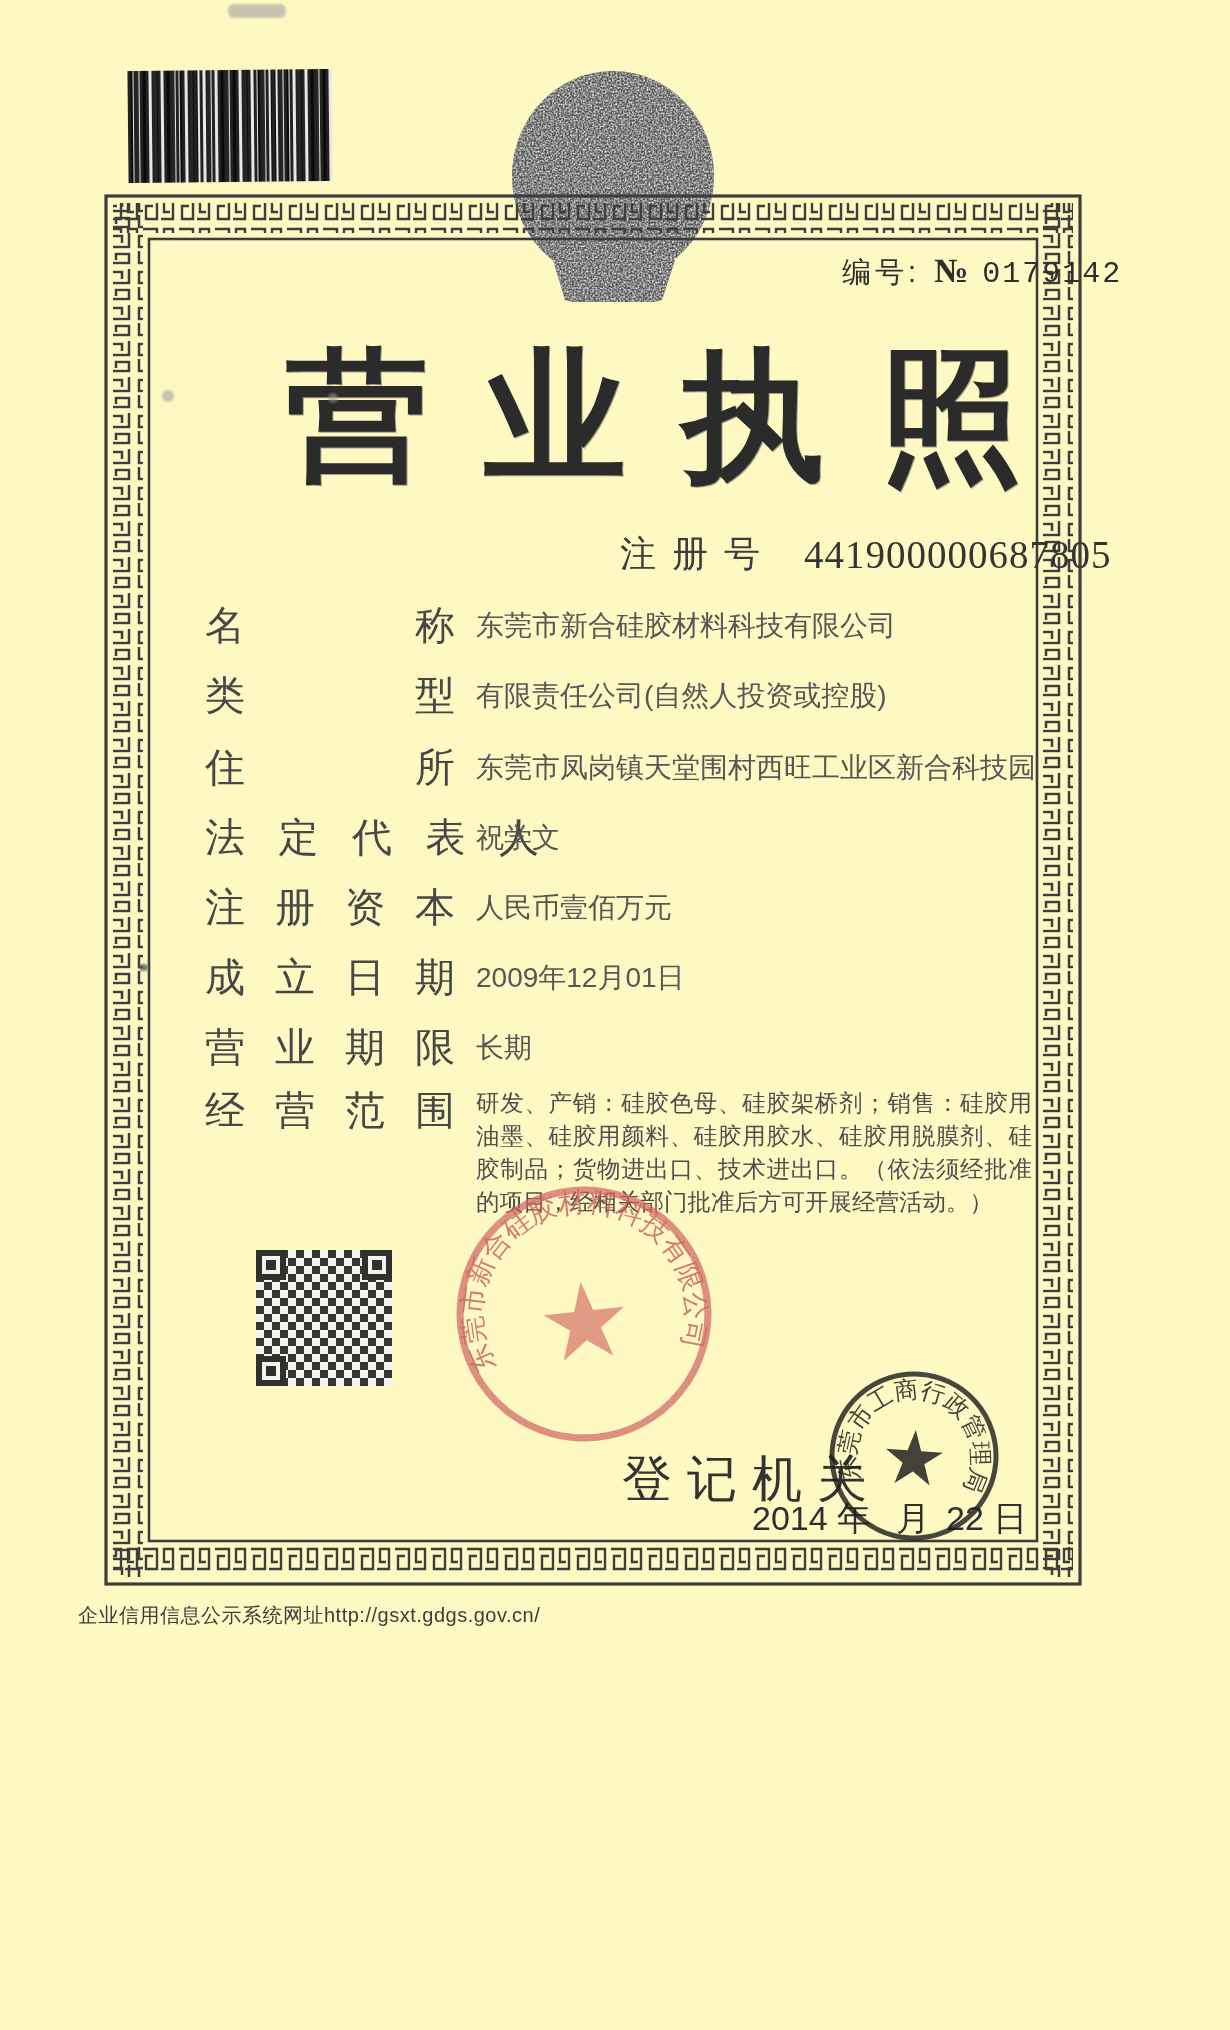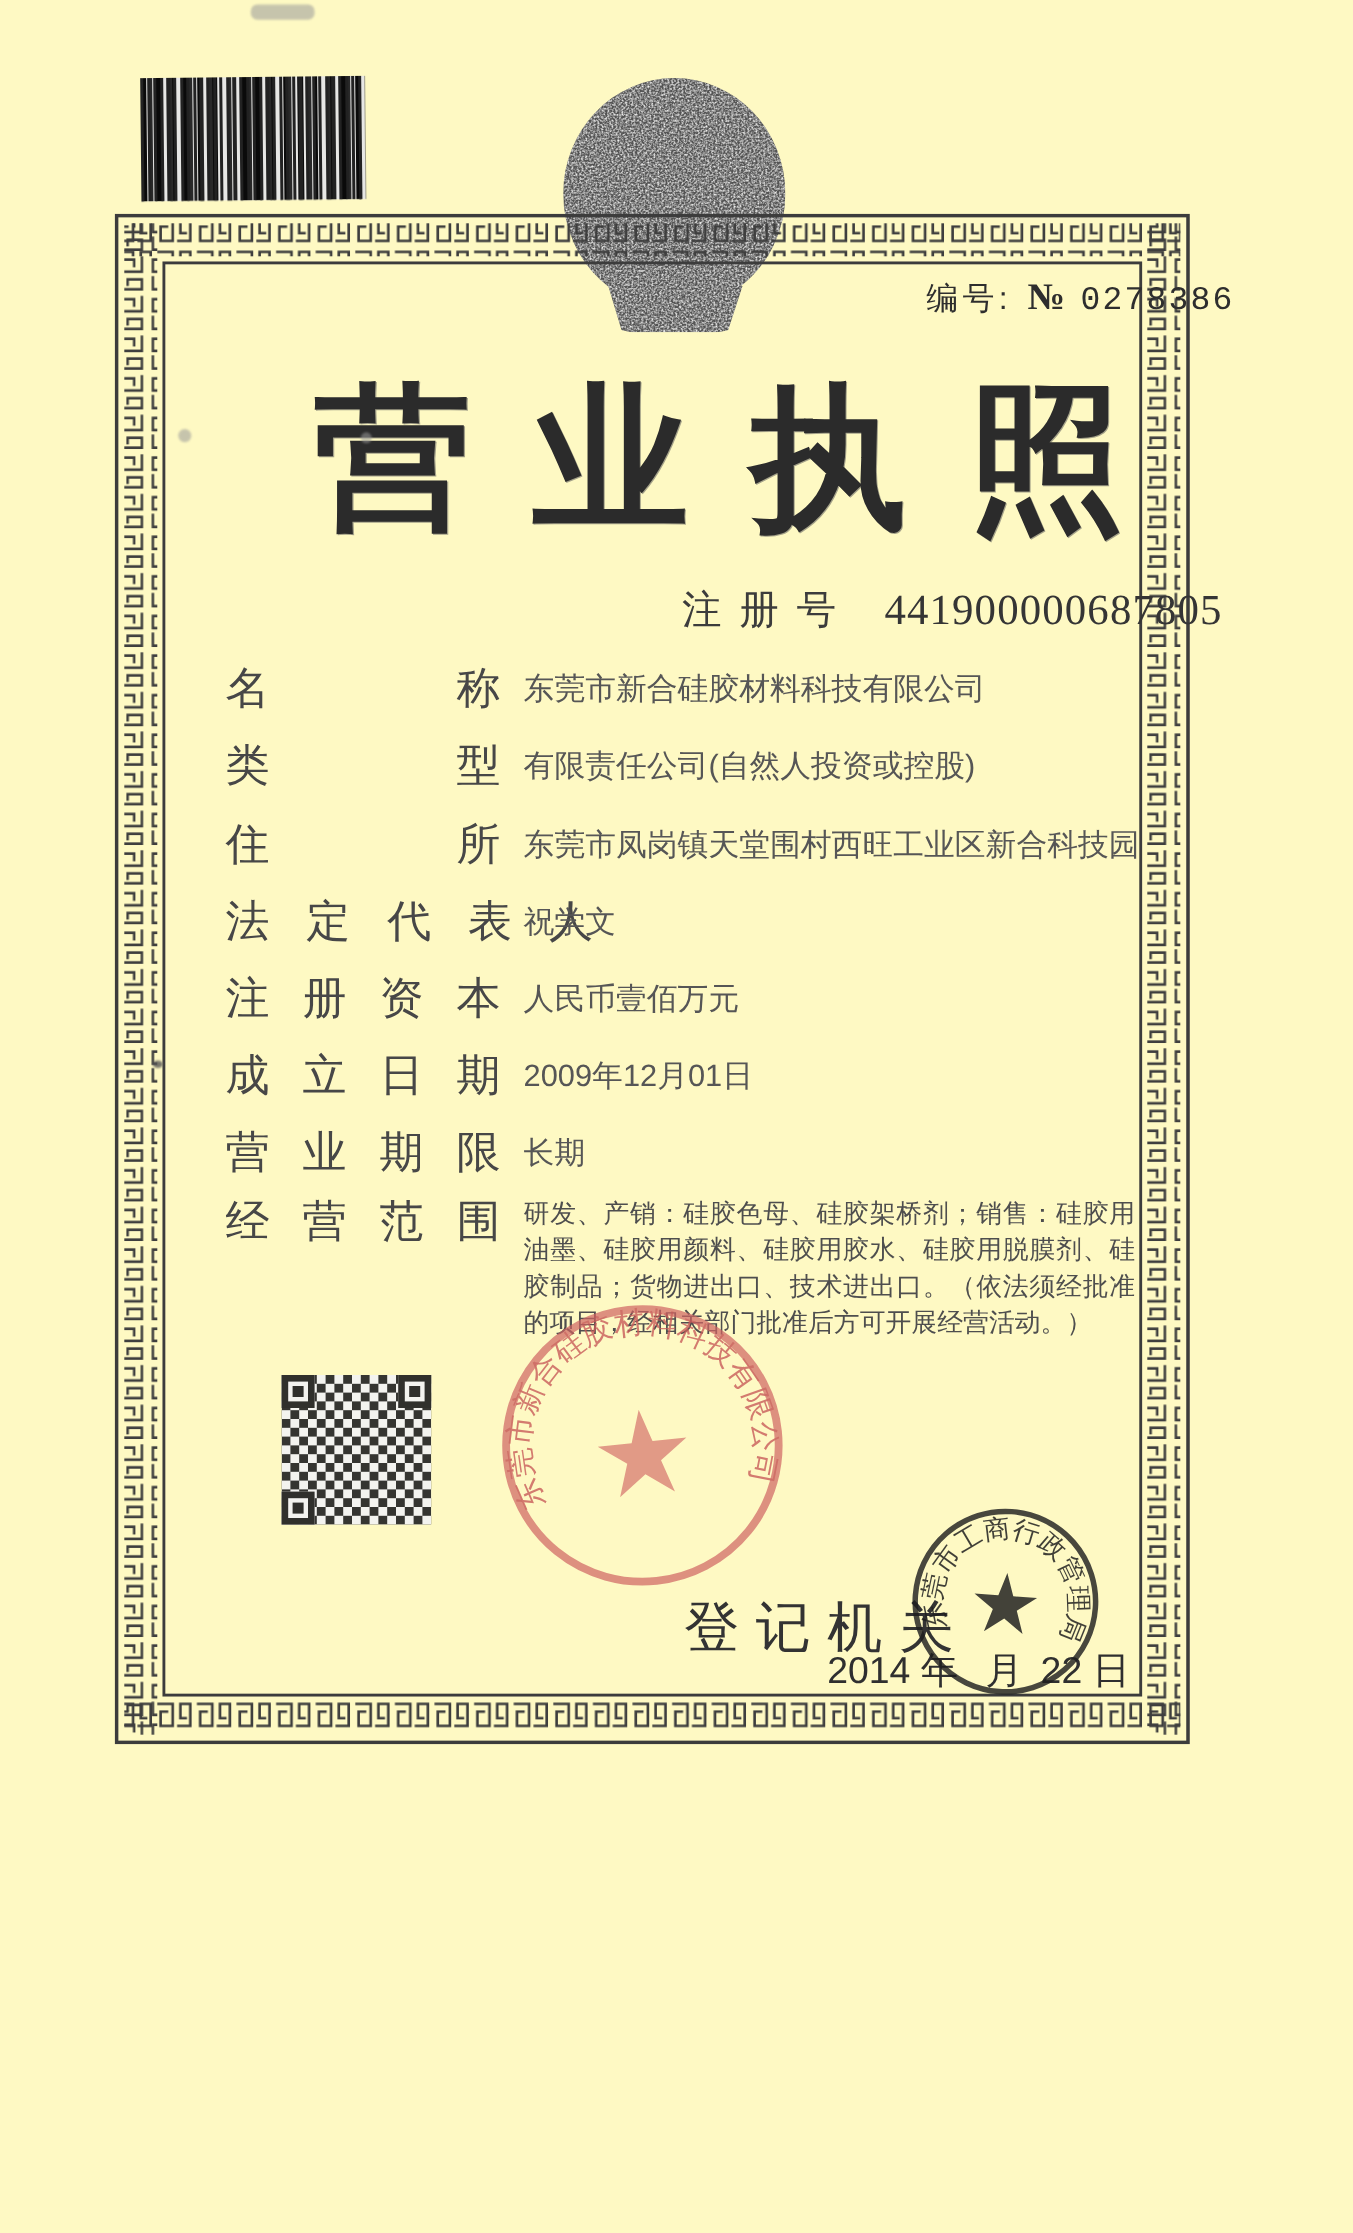--- a/index.html
+++ b/index.html
@@ -124,21 +124,21 @@
     <rect x="45" y="45" width="888" height="1302" fill="none" stroke="#3c3c3c" stroke-width="2.6"></rect>
     <rect x="9" y="9" width="960" height="30" fill="url(#pm-h)"></rect>
     <rect x="9" y="1353" width="960" height="30" fill="url(#pm-h)"></rect>
     <rect x="9" y="9" width="30" height="1374" fill="url(#pm-v)"></rect>
     <rect x="939" y="9" width="30" height="1374" fill="url(#pm-v)"></rect>
   </svg>
 
   <div class="abs serial">
     <span class="lbl">编号:</span>
     <span class="numero">№</span>
-    <span class="num">0278386</span>
+    <span class="num">0179142</span>
   </div>
 
   <div class="abs doc-title">营业执照</div>
 
   <div class="abs reg-line">
     <span class="lbl">注册号</span>
     <span class="num">441900000687805</span>
   </div>
 
   <div class="row" style="top:598px;">
@@ -201,18 +201,19 @@
     <defs>
       <path id="bs-arc" d="M 37.8,117 A 58,58 0 1 1 138.2,117" fill="none"></path>
     </defs>
     <circle cx="88" cy="88" r="82" fill="none" stroke="#1e1e1e" stroke-width="5" stroke-opacity=".88"></circle>
     <polygon points="88,62 94.8,82.7 116.5,82.7 98.9,95.6 105.6,116.3 88,103.5 70.4,116.3 77.1,95.6 59.5,82.7 81.2,82.7" fill="#1d1d1d" fill-opacity=".9"></polygon>
     <text font-size="24" fill="#1e1e1e" fill-opacity=".92" font-family="Liberation Sans, sans-serif">
       <textPath href="#bs-arc" startOffset="1%">东莞市工商行政管理局</textPath>
     </text>
   </svg>
 
+  <div class="abs footer-left">企业信用信息公示系统网址http://gsxt.gdgs.gov.cn/</div>
 
   <div class="speck" style="left:228px; top:4px; width:58px; height:14px; border-radius:6px;"></div>
   <div class="speck" style="left:162px; top:390px; width:12px; height:12px;"></div>
   <div class="speck" style="left:328px; top:393px; width:10px; height:10px;"></div>
   <div class="speck" style="left:139px; top:964px; width:9px; height:7px; opacity:.8; background:#555;"></div>
 </div>
 
 </body></html>

